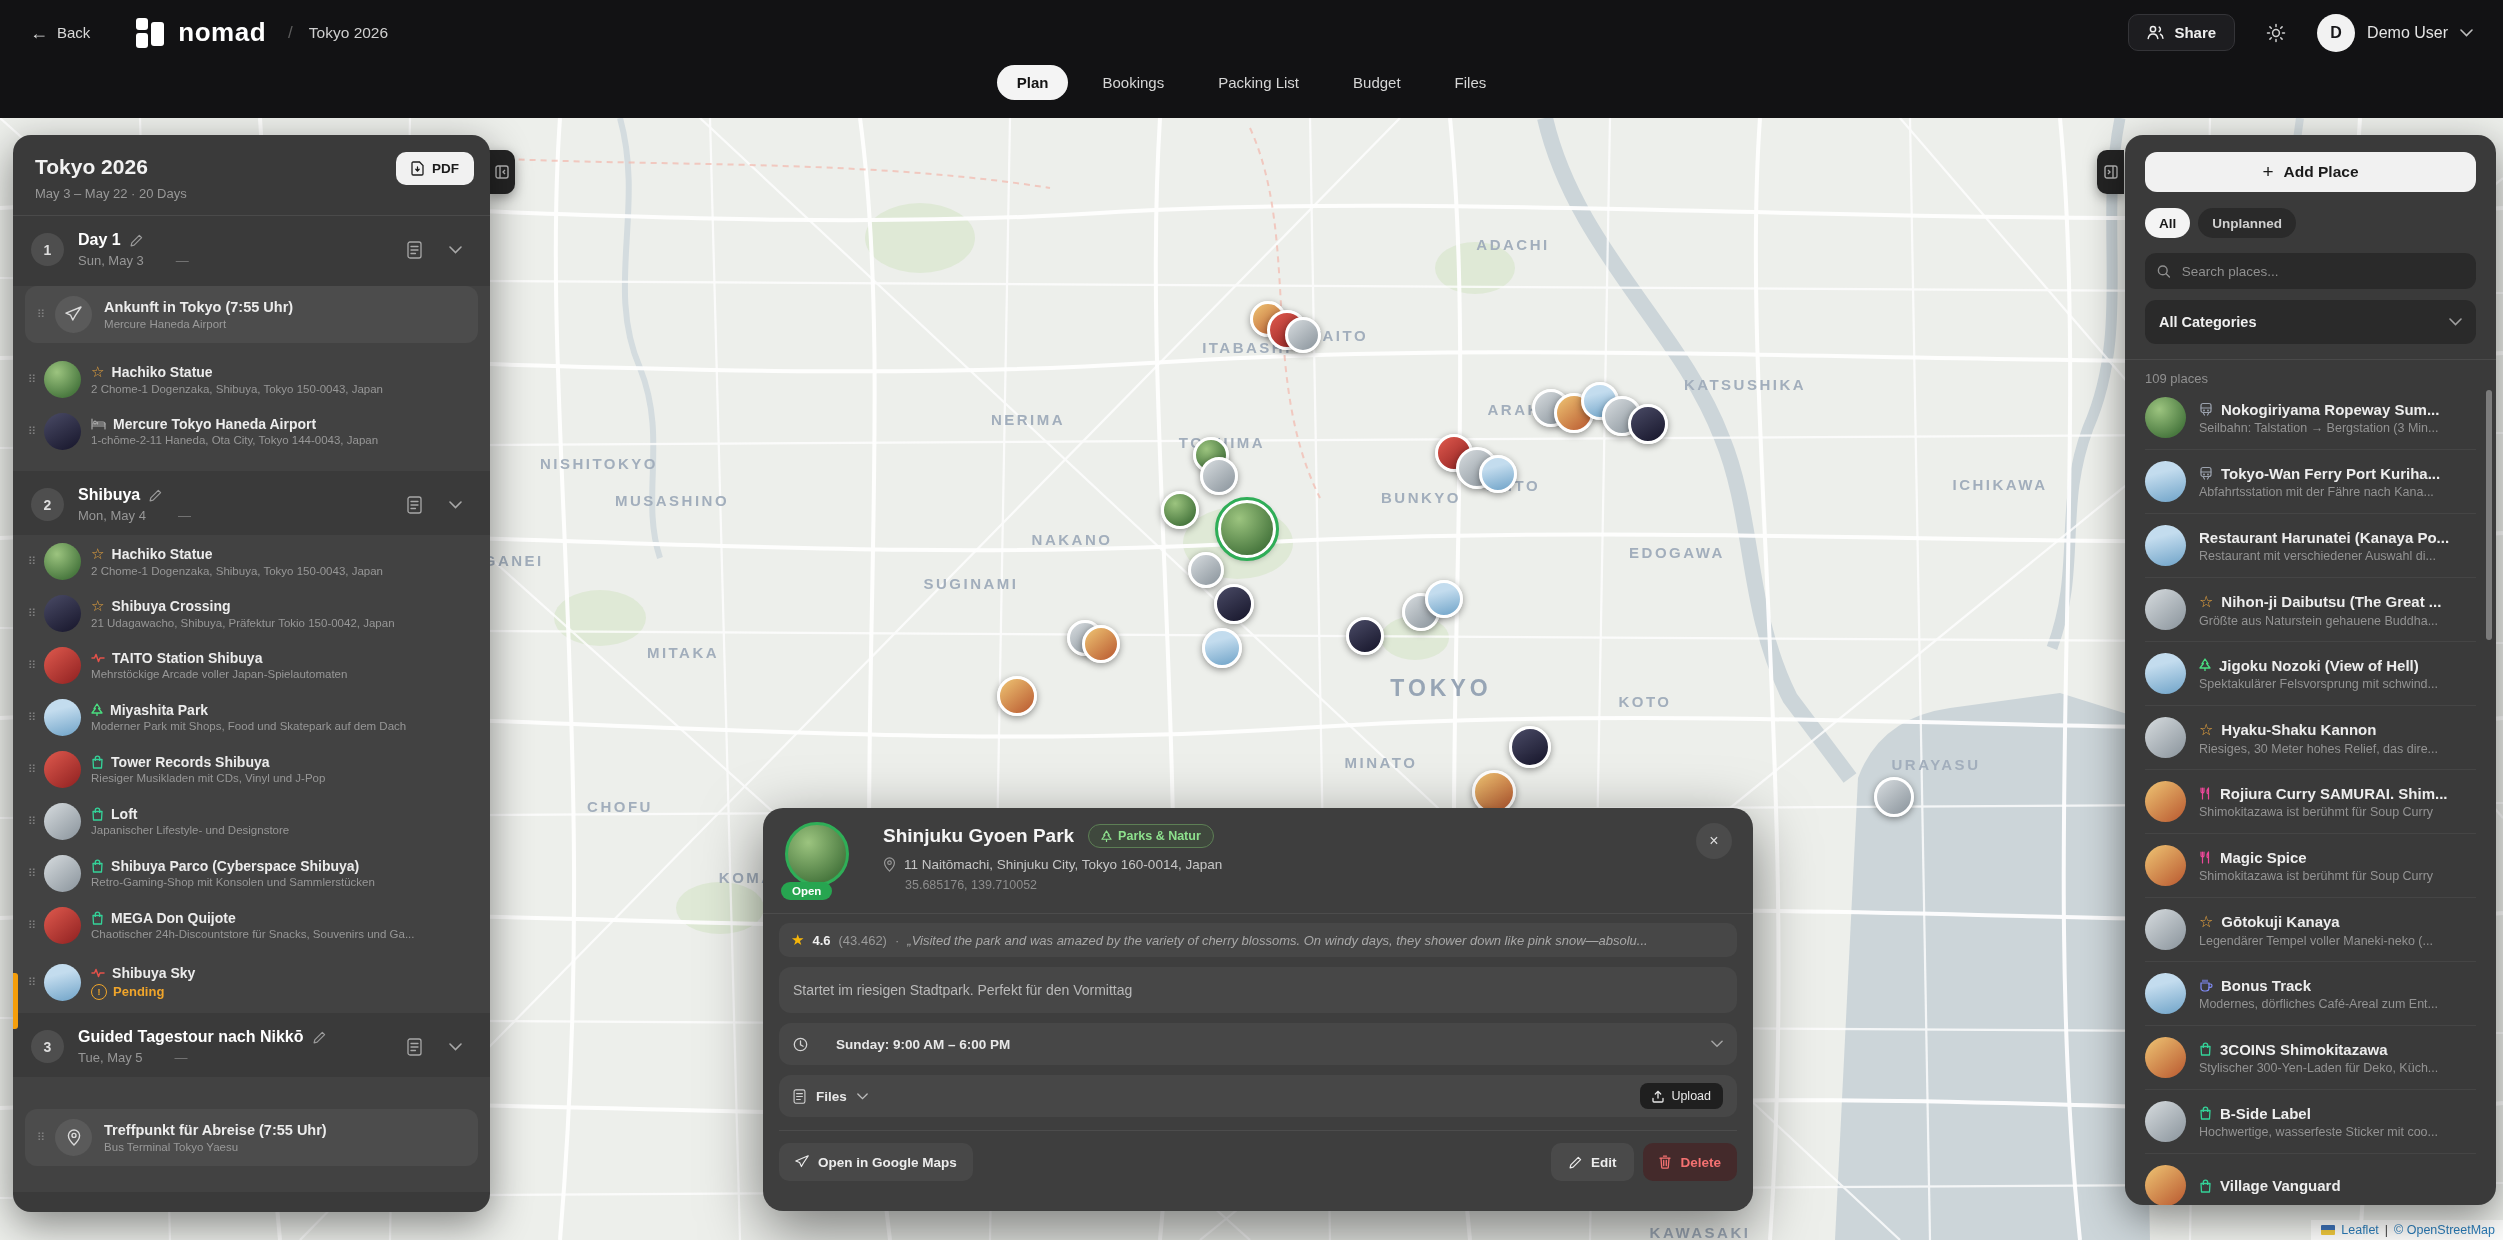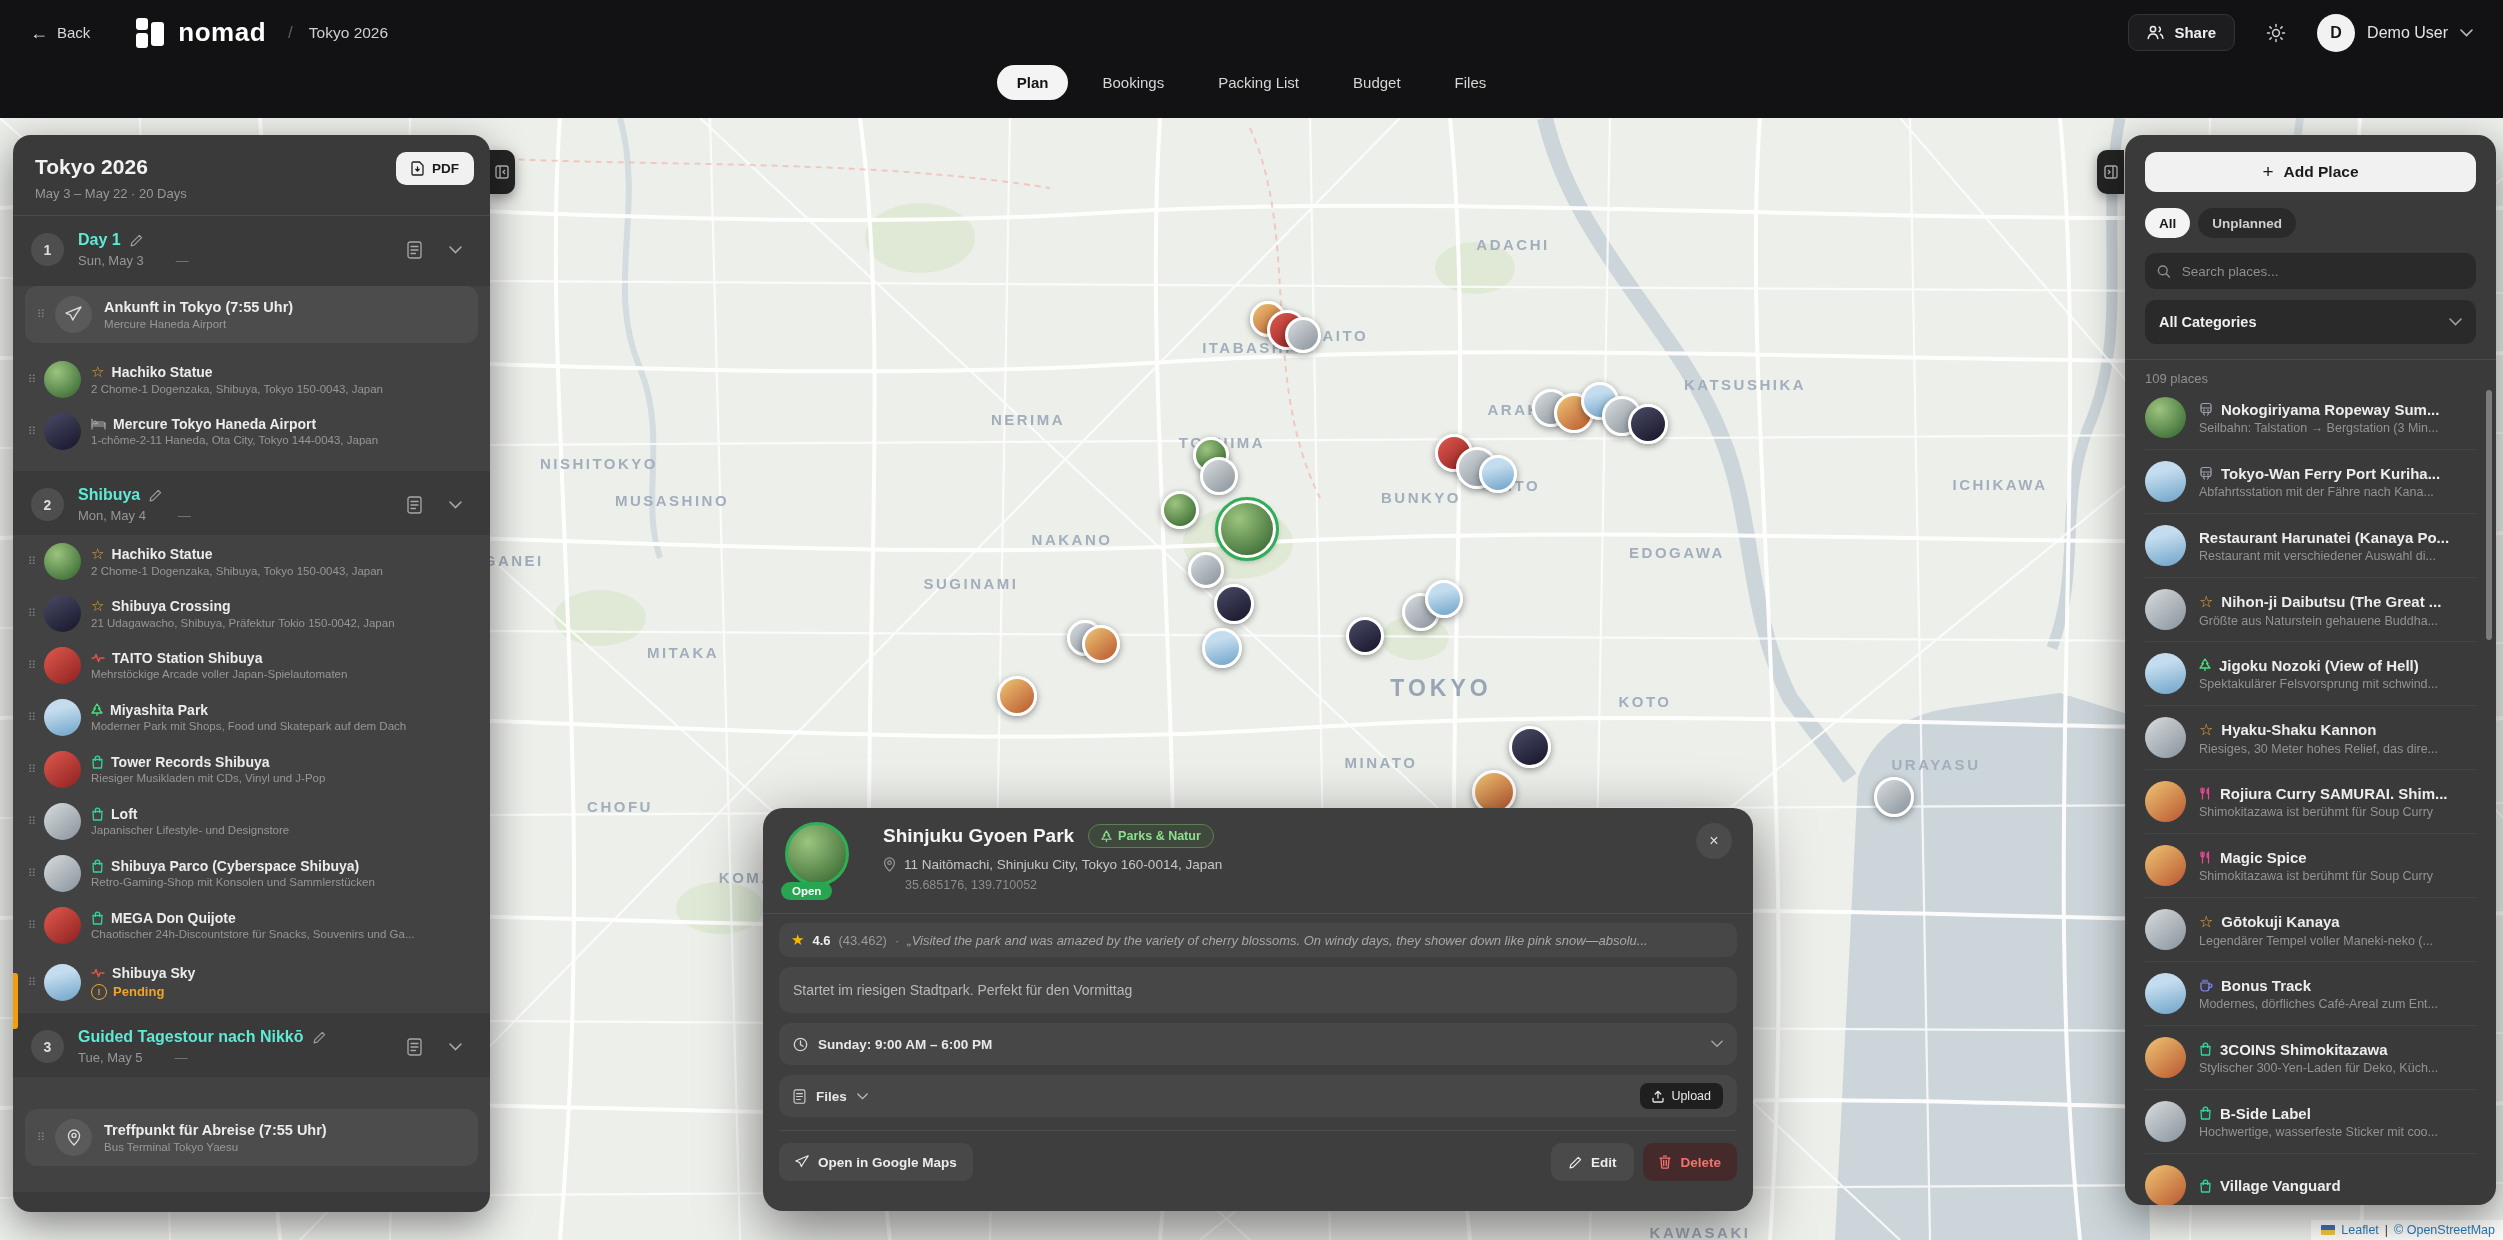--- a/index.html
+++ b/index.html
@@ -57,21 +57,21 @@
   .trunc{white-space:nowrap;overflow:hidden;text-overflow:ellipsis;}
 
   
   .left-panel{left:13px;top:135px;width:477px;height:1077px;}
   .lp-head{position:relative;padding:20px 20px 14px 22px;border-bottom:1px solid #4a4a4a;}
   .lp-title{font-size:21px;font-weight:bold;color:#f2f2f2;}
   .lp-sub{margin-top:7px;font-size:13px;color:#989898;}
   .pdf-btn{position:absolute;right:16px;top:17px;display:flex;align-items:center;gap:8px;background:#f1f1f1;color:#1c1c1c;font-weight:bold;font-size:13.5px;border-radius:10px;padding:9px 15px;cursor:pointer;}
   .day-head{display:flex;align-items:center;padding:15px 20px 12px 18px;}
   .day-num{width:33px;height:33px;border-radius:50%;background:#4e4e4e;color:#dedede;font-size:14px;font-weight:bold;display:flex;align-items:center;justify-content:center;margin-right:14px;flex:none;}
-  .day-tt .t{font-size:16px;font-weight:bold;color:#5eead4;display:flex;align-items:center;gap:9px;}
+  .day-tt .t{font-size:16px;font-weight:bold;color:#ffffff;display:flex;align-items:center;gap:9px;}
   .day-tt .d{margin-top:4px;font-size:13px;color:#979797;display:flex;gap:32px;align-items:center;}
   .day-tt .dash{color:#7a7a7a;}
   .day-icons{margin-left:auto;display:flex;align-items:center;gap:27px;color:#a8a8a8;padding-right:8px;}
   .day-body{position:relative;background:#424242;}
   .evt-card{margin:6px 12px 10px;background:#4c4c4c;border-radius:12px;padding:10px 12px;display:flex;align-items:center;gap:12px;}
   .evt-ic{width:37px;height:37px;border-radius:50%;background:#5a5a5a;color:#d9d9d9;display:flex;align-items:center;justify-content:center;flex:none;}
   .evt-t{font-size:14.5px;font-weight:bold;color:#ececec;}
   .evt-s{margin-top:3px;font-size:11.5px;color:#999;}
   .it-row{display:flex;align-items:center;gap:10px;padding:7px 14px 7px 15px;height:38px;}
   .thumb{border-radius:50%;flex:none;}
@@ -115,21 +115,21 @@
   .pp-addr{display:flex;align-items:center;gap:8px;margin:9px 0 0 102px;color:#c6c6c6;font-size:13.5px;}
   .pp-coords{margin:6px 0 0 124px;color:#8d8d8d;font-size:12.5px;}
   .pp-close{position:absolute;right:21px;top:15px;width:36px;height:36px;border-radius:50%;background:#4b4b4b;color:#ddd;display:flex;align-items:center;justify-content:center;font-size:16px;cursor:pointer;}
   .pp-body{padding:9px 16px 0;}
   .pp-rating{height:34px;background:#474747;border-radius:10px;display:flex;align-items:center;gap:8px;padding:0 12px;font-size:13px;}
   .pp-rating .star{color:#f5b50a;font-size:15px;}
   .pp-rating .val{color:#f0f0f0;font-weight:bold;}
   .pp-rating .cnt{color:#9a9a9a;}
   .pp-rating .rev{color:#a8a8a8;font-style:italic;min-width:0;}
   .pp-note{margin-top:10px;height:46px;background:#474747;border-radius:12px;display:flex;align-items:center;padding:0 14px;color:#b9b9b9;font-size:14px;}
-  .pp-hours{margin-top:10px;height:42px;background:#474747;border-radius:12px;display:flex;align-items:center;gap:10px;padding:0 14px;color:#e8e8e8;font-size:13.5px;font-weight:bold;}
+  .pp-hours{margin-top:10px;height:42px;background:#474747;border-radius:12px;display:flex;align-items:center;gap:28px;padding:0 14px;color:#e8e8e8;font-size:13.5px;font-weight:bold;}
   .pp-hours .chev{margin-left:auto;color:#a5a5a5;}
   .pp-files{margin-top:10px;height:42px;background:#474747;border-radius:12px;display:flex;align-items:center;gap:10px;padding:0 14px;color:#e8e8e8;font-size:13.5px;font-weight:bold;}
   .upload-btn{margin-left:auto;background:#1f1f1f;border-radius:8px;height:26px;display:flex;align-items:center;gap:7px;padding:0 12px;color:#e8e8e8;font-size:12.5px;font-weight:normal;cursor:pointer;}
   .pp-foot{margin-top:13px;border-top:1px solid #4c4c4c;padding:12px 0 0;display:flex;align-items:center;}
   .gm-btn{background:#484848;border-radius:10px;height:38px;display:flex;align-items:center;gap:9px;padding:0 16px;color:#ececec;font-size:13.5px;font-weight:bold;cursor:pointer;}
   .edit-btn{margin-left:auto;background:#4a4a4a;border-radius:10px;height:38px;display:flex;align-items:center;gap:9px;padding:0 18px;color:#ececec;font-size:13.5px;font-weight:bold;cursor:pointer;}
   .del-btn{margin-left:9px;background:#442a2b;border-radius:10px;height:38px;display:flex;align-items:center;gap:9px;padding:0 16px;color:#f47171;font-size:13.5px;font-weight:bold;cursor:pointer;}
   svg{display:block;}
 </style>
 </head>

